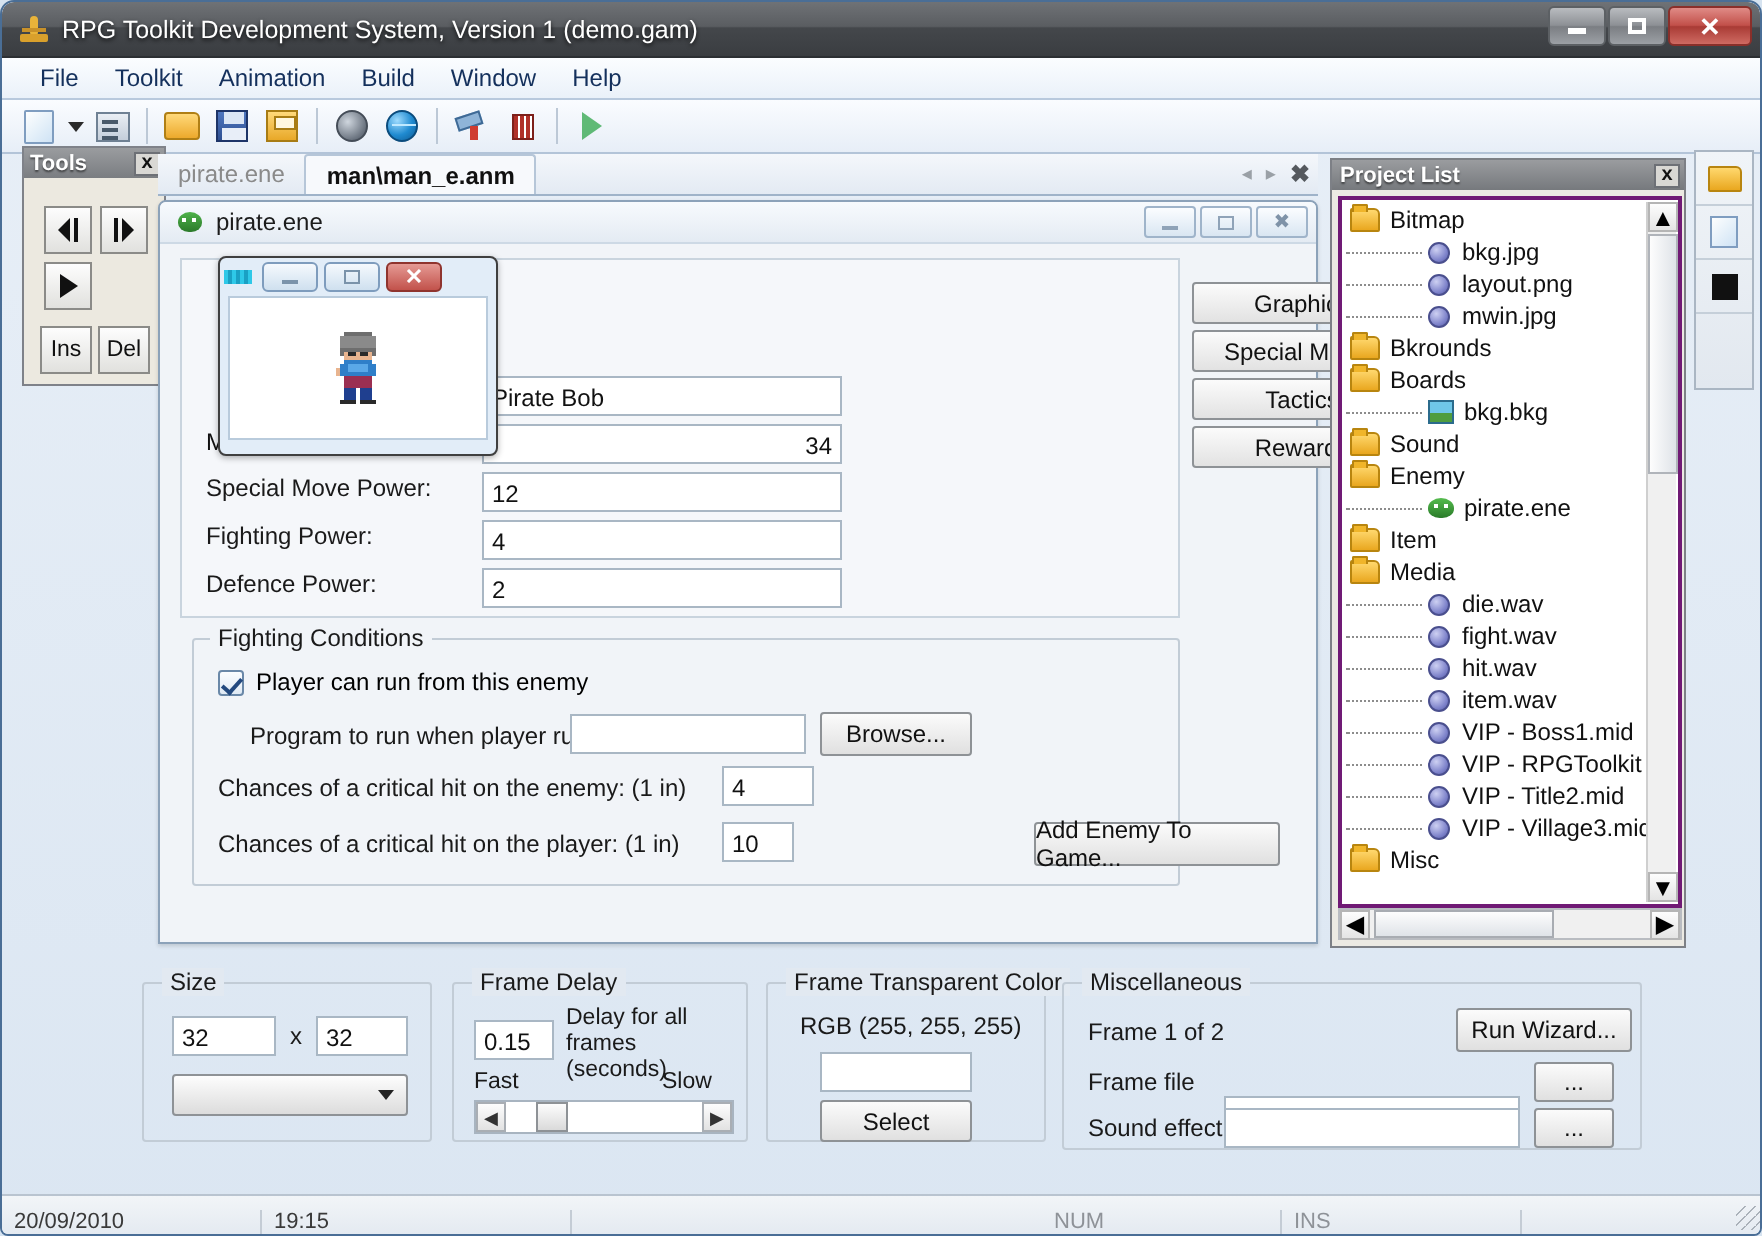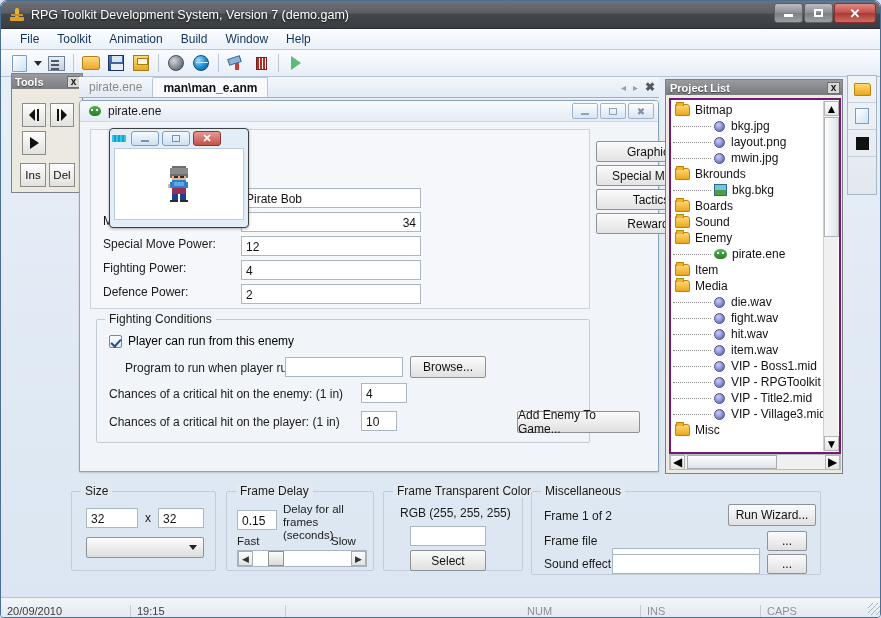--- a/index.html
+++ b/index.html
@@ -389,21 +389,21 @@
     opacity:.8;
   }
 </style>
 </head>
 <body>
 
 <div class="app">
 
   <div class="titlebar">
     <div class="title-icon"></div>
-    <div class="title-text">RPG Toolkit Development System, Version 7 (demo.gam)</div>
+    <div class="title-text">RPG Toolkit Development System, Version 1 (demo.gam)</div>
     <div class="winbtns">
       <div class="winbtn">
           <div class="glyph-min"></div>
         </div>
       <div class="winbtn">
           <div class="glyph-max"></div>
         </div>
       <div class="winbtn close">
           <span class="glyph-x">✕</span>
         </div>
@@ -609,28 +609,28 @@
             <span class="dots" style="width: 38px;"></span>
             <span class="gem"></span>
             <span>mwin.jpg</span>
           </div>
           <div class="trow">
             <span style="width: 2px; display: inline-block;"></span>
             <span class="folder"></span>
             <span>Bkrounds</span>
           </div>
           <div class="trow">
-            <span class="dots" style="width: 38px;"></span>
-            <span class="bkgicon"></span>
-            <span>bkg.bkg</span>
-          </div>
-          <div class="trow">
             <span style="width: 2px; display: inline-block;"></span>
             <span class="folder"></span>
             <span>Boards</span>
+          </div>
+          <div class="trow">
+            <span class="dots" style="width: 38px;"></span>
+            <span class="bkgicon"></span>
+            <span>bkg.bkg</span>
           </div>
           <div class="trow">
             <span style="width: 2px; display: inline-block;"></span>
             <span class="folder"></span>
             <span>Sound</span>
           </div>
           <div class="trow">
             <span style="width: 2px; display: inline-block;"></span>
             <span class="folder"></span>
             <span>Enemy</span>
@@ -766,17 +766,16 @@
     </div>
   </div>
 
   <div class="statusbar">
     <div class="scell" style="width:130px;">20/09/2010</div>
     <div class="scell" style="width:155px;">19:15</div>
     <div class="scell" style="width:125px;"></div>
     <div class="scell" style="width:110px;"></div>
     <div class="scell dim" style="width:120px;">NUM</div>
     <div class="scell dim" style="width:120px;">INS</div>
-    <div class="scell dim" style="flex:1;">CAPS</div>
     <div class="grip"></div>
   </div>
 
 </div>
 
 </body></html>

